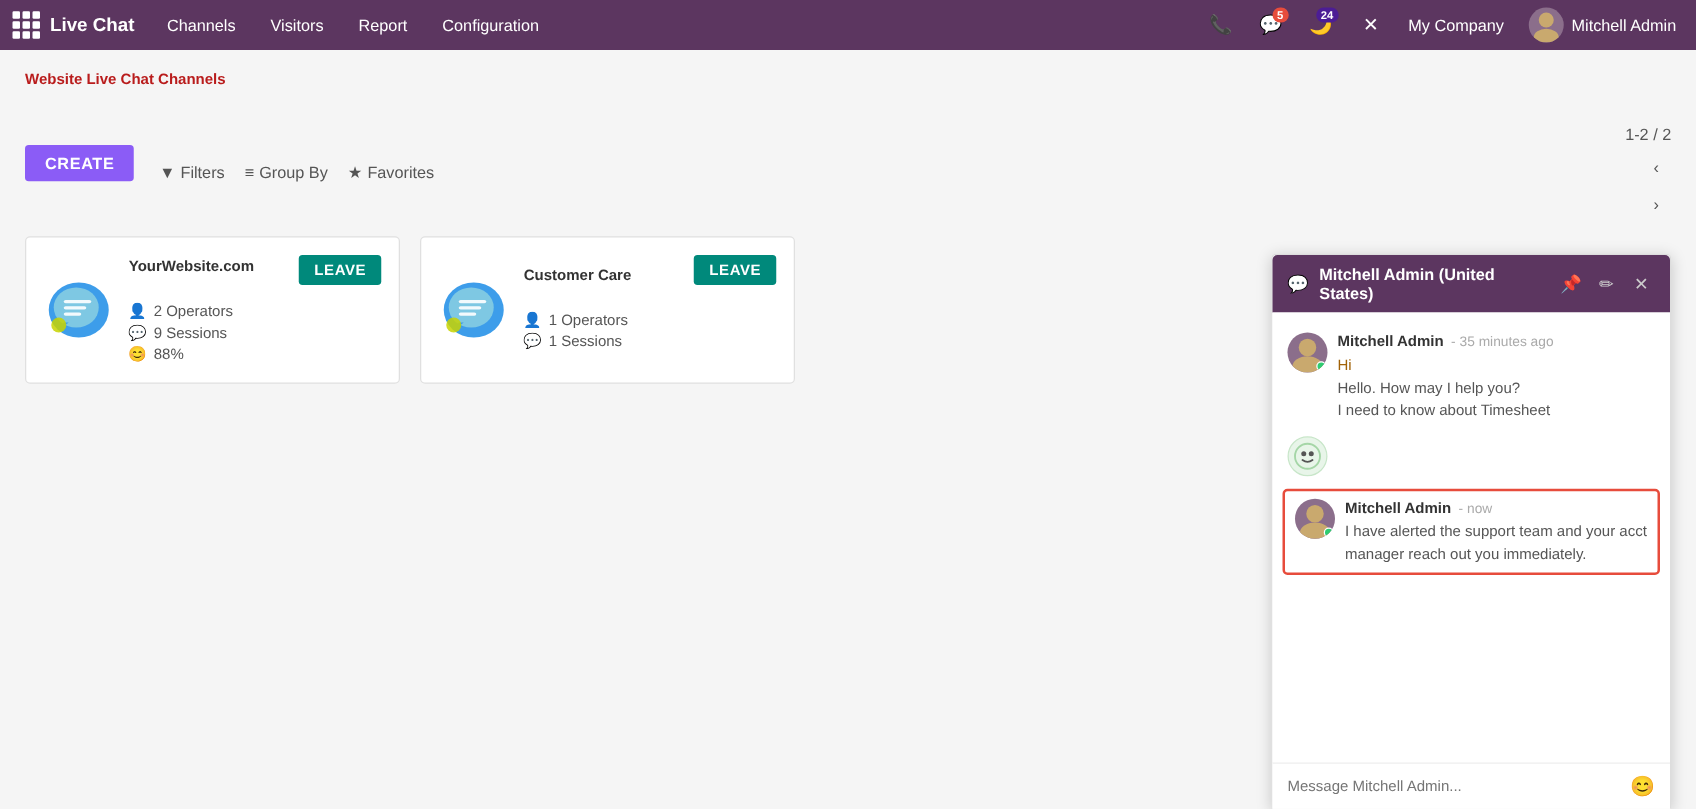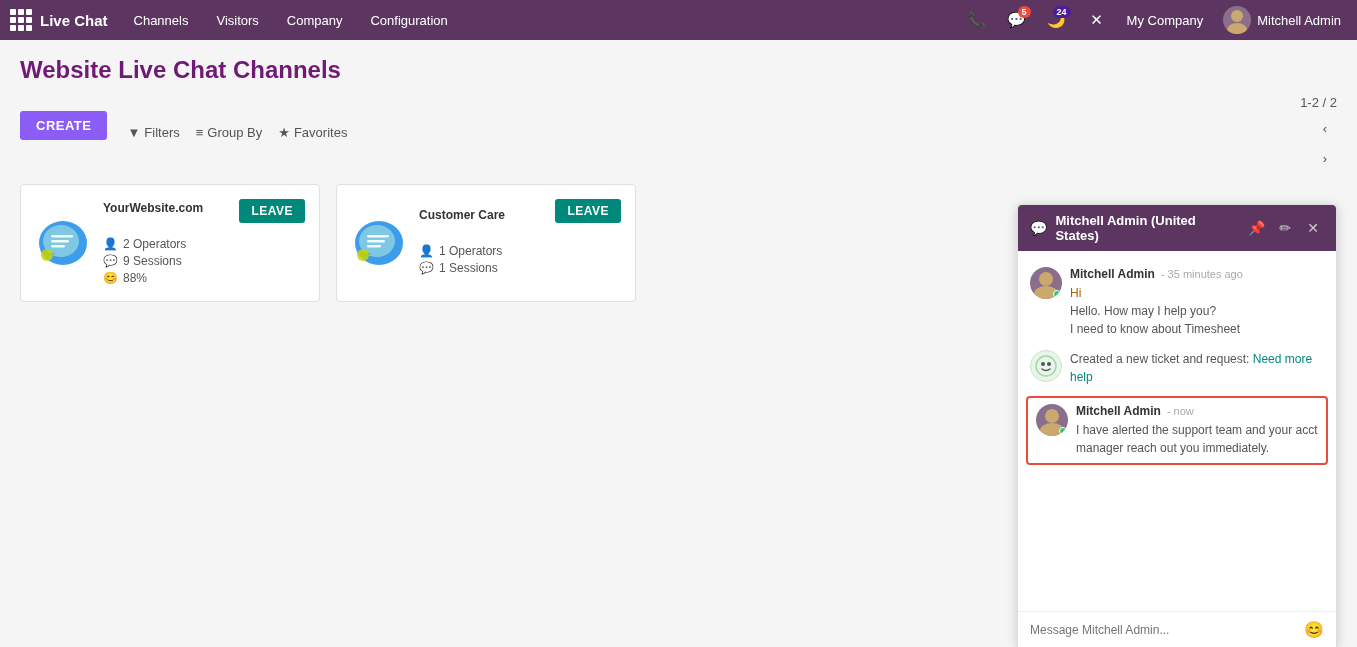--- a/index.html
+++ b/index.html
@@ -97,24 +97,24 @@
       font-size: 12px;
       color: #fff;
     }
 
     
     .main-content {
       padding: 16px 20px;
       min-height: calc(100vh - 40px);
     }
     .page-title {
-      font-size: 24px;
+      font-size: 12px;
       font-weight: 600;
-      color: #701a75;
-      margin-bottom: 7px;
+      color: #b91c1c;
+      margin-bottom: 26px;
     }
     .toolbar {
       display: flex;
       align-items: center;
       gap: 10px;
       margin-bottom: 14px;
     }
     .btn-create {
       background: #8b5cf6;
       color: #fff;
@@ -407,21 +407,21 @@
         <span></span>
         <span></span>
       <span></span>
         <span></span>
         <span></span>
     </div>
     <span>Live Chat</span>
   </div>
   <div class="nav-item">Channels</div>
   <div class="nav-item">Visitors</div>
-  <div class="nav-item">Company</div>
+  <div class="nav-item">Report</div>
   <div class="nav-item">Configuration</div>
   <div class="nav-right">
     <div class="nav-icon-btn">
       <span>📞</span>
     </div>
     <div class="nav-icon-btn">
       <span>💬</span>
       <span class="badge">5</span>
     </div>
     <div class="nav-icon-btn">
@@ -579,23 +579,20 @@
     <div class="chat-message">
       <div class="bot-avatar">
         <svg width="24" height="24" viewBox="0 0 24 24">
           <circle cx="12" cy="12" r="10" fill="#e8f5e9" stroke="#a5d6a7" stroke-width="1.5"></circle>
           <circle cx="9" cy="10" r="2" fill="#555"></circle>
           <circle cx="15" cy="10" r="2" fill="#555"></circle>
           <path d="M8 15 Q12 18 16 15" stroke="#555" stroke-width="1.5" fill="none" stroke-linecap="round"></path>
         </svg>
       </div>
       <div class="msg-content">
-        <div class="msg-text">
-          <span>Created a new ticket and request: </span><span class="highlight">Need more help</span>
-        </div>
       </div>
     </div>
 
     <div class="chat-message highlighted">
       <div class="msg-avatar">
         <svg width="32" height="32" viewBox="0 0 32 32">
             <circle cx="16" cy="12" r="7" fill="#c9a96e"></circle>
             <ellipse cx="16" cy="27" rx="12" ry="8" fill="#c9a96e"></ellipse>
           </svg>
         <span class="online-dot"></span>

